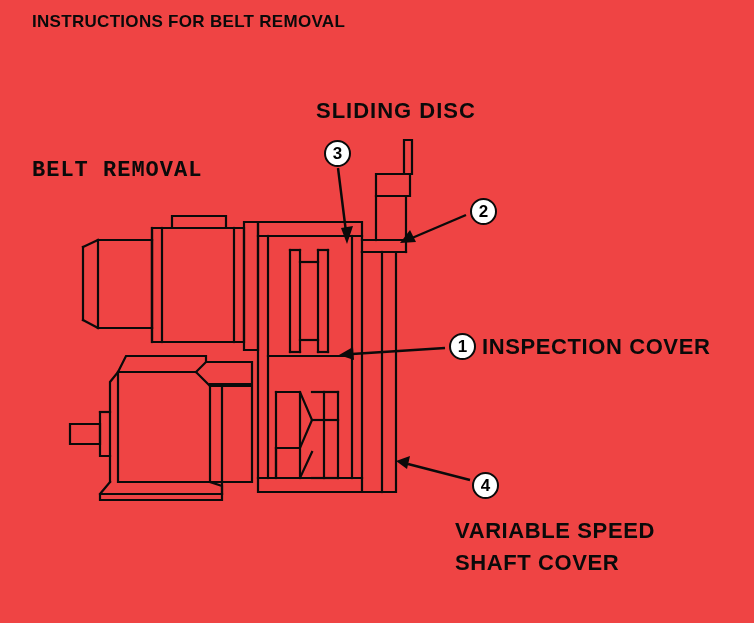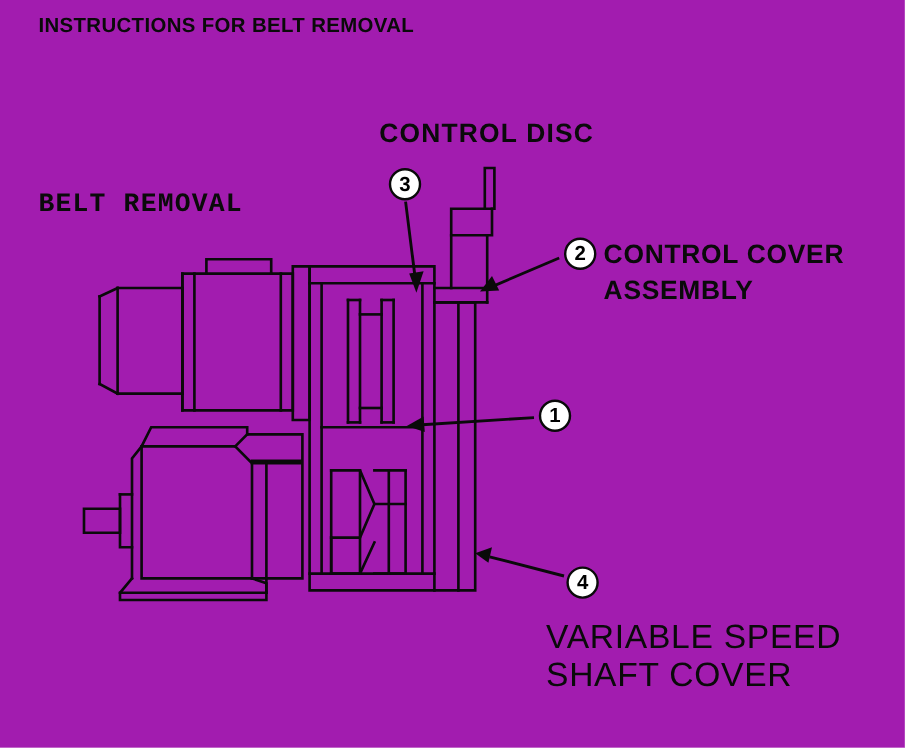--- a/index.html
+++ b/index.html
@@ -11,21 +11,21 @@
     width: 754px;
     height: 623px;
     position: relative;
     font-family: "Liberation Sans", sans-serif;
     color: #000000;
     overflow: hidden;
   }
   .page {
     position: absolute;
     inset: 0;
-    background: #a21caf;
+    background: #ef4444;
   }
   .txt {
     position: absolute;
     white-space: pre;
     color: #0a0a0a;
     letter-spacing: 0.5px;
   }
   #header-title {
     left: 32px;
     top: 12px;
@@ -59,22 +59,22 @@
   #label-inspection-cover {
     left: 482px;
     top: 334px;
     font-size: 22px;
     font-weight: bold;
     letter-spacing: 0.6px;
   }
   #label-variable-speed {
     left: 455px;
     top: 515px;
-    font-size: 28px;
-    font-weight: normal;
+    font-size: 22px;
+    font-weight: bold;
     line-height: 32px;
     letter-spacing: 0.6px;
   }
   #label-diagram-no {
     left: 32px;
     top: 550px;
     font-size: 21px;
     font-weight: bold;
     letter-spacing: 0.6px;
   }
@@ -123,25 +123,24 @@
 </style>
 </head>
 <body>
 
 <div class="page">
 
   <div class="txt" id="header-title">INSTRUCTIONS FOR BELT REMOVAL</div>
 
   <div class="txt" id="label-belt-removal">BELT REMOVAL</div>
 
-  <div class="txt" id="label-sliding-disc">CONTROL DISC</div>
-
-  <div class="txt" id="label-control-cover">CONTROL COVER
-ASSEMBLY</div>
-
+  <div class="txt" id="label-sliding-disc">SLIDING DISC</div>
+
+
+  <div class="txt" id="label-inspection-cover">INSPECTION COVER</div>
 
   <div class="txt" id="label-variable-speed">VARIABLE SPEED
 SHAFT COVER</div>
 
 
   <svg class="drawing" viewBox="0 0 754 623">
 
     <g>
       <path class="ln" d="M83 247 L83 320"></path>
       <path class="ln" d="M83 247 L98 240"></path>

